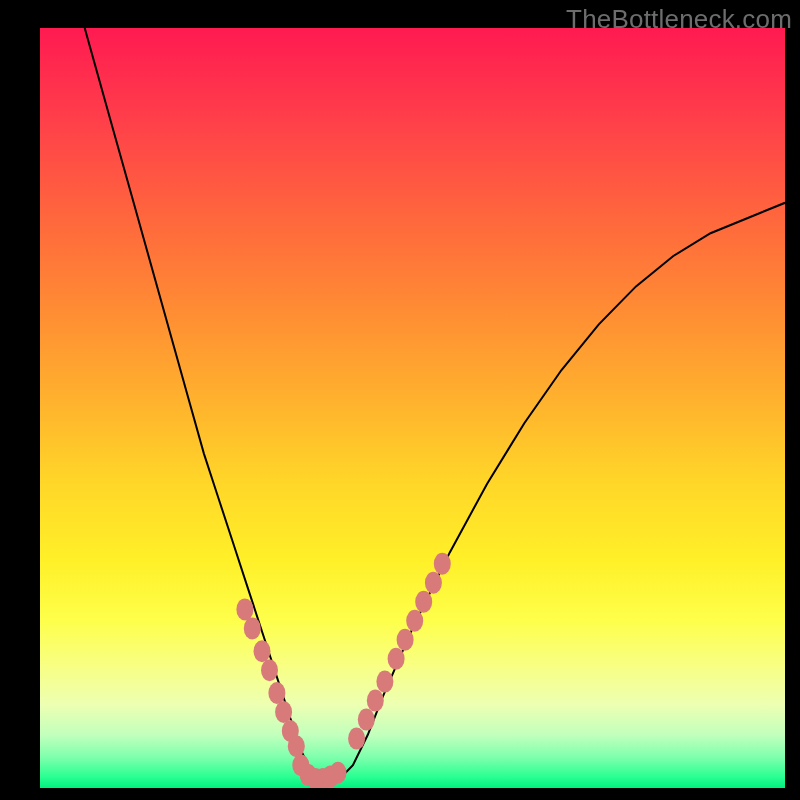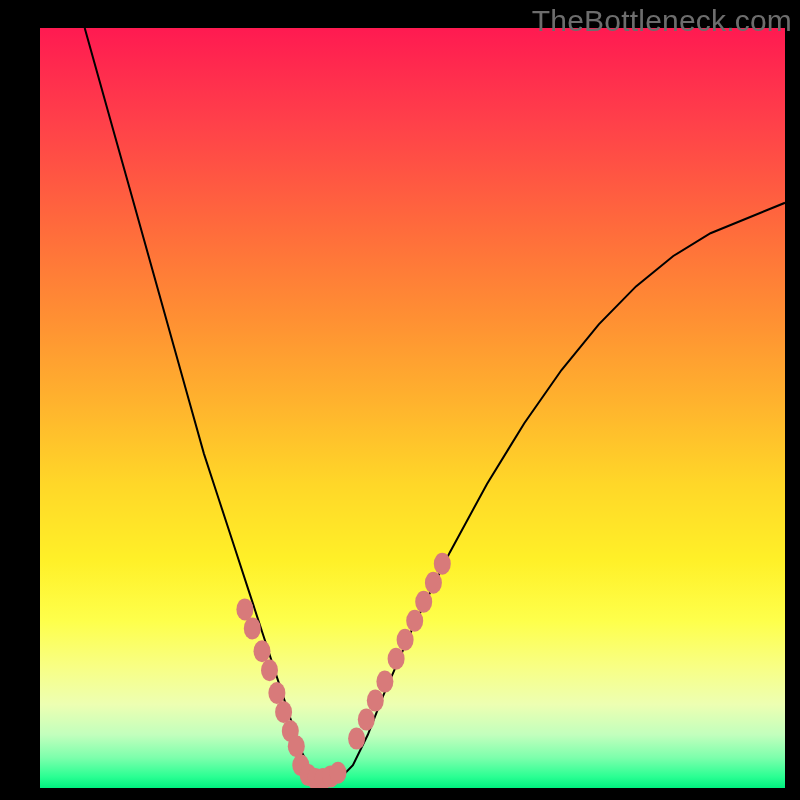--- a/index.html
+++ b/index.html
@@ -39,21 +39,21 @@
       #7dffac 96%,
       #2bff93 98.5%,
       #00f07f 100%
     );
   }
   .watermark {
     position: absolute;
     top: 4px;
     right: 8px;
     font-family: Arial, Helvetica, sans-serif;
-    font-size: 30px;
+    font-size: 26px;
     color: #6d6d6d;
     letter-spacing: 0.2px;
   }
   svg.curve {
     position: absolute;
     left: 0;
     top: 0;
     width: 745px;
     height: 760px;
   }

